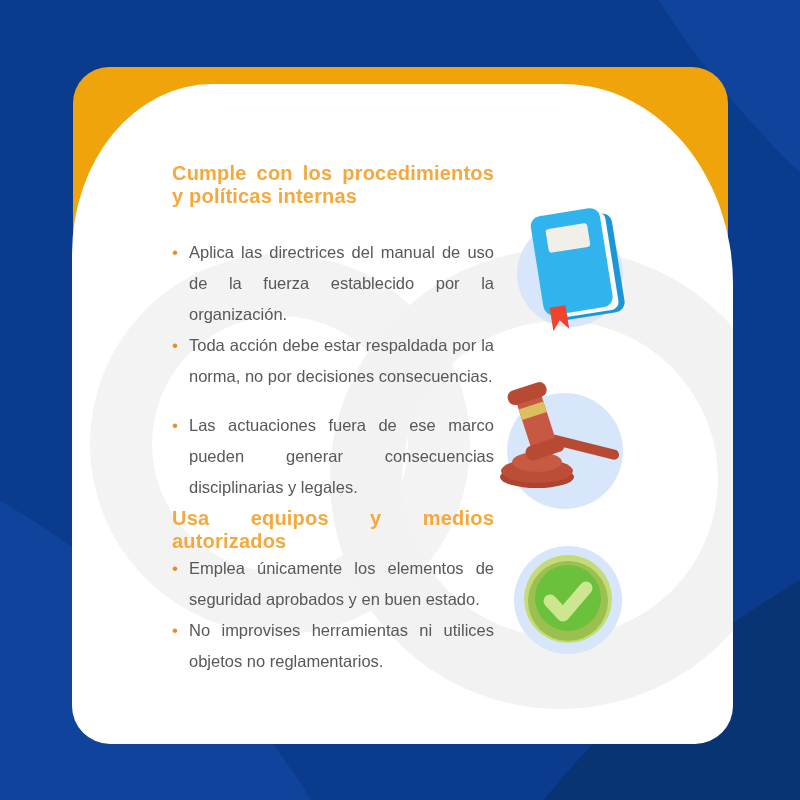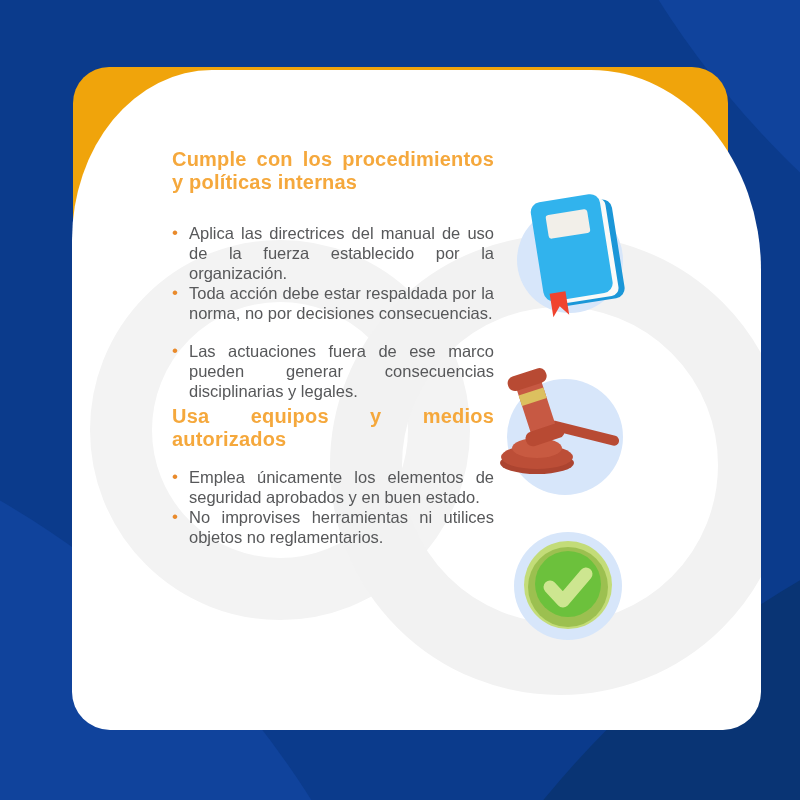--- a/index.html
+++ b/index.html
@@ -15,46 +15,45 @@
   .bg-circle { position:absolute; border-radius:50%; }
   .bg-tr { width:1800px; height:1800px; left:520px; top:-1380px; background:#10439C; }
   .bg-bl { width:1800px; height:1800px; left:-1350px; top:380px; background:#10439C; }
   .bg-br { width:1900px; height:1900px; left:330px; top:450px; background:#093474; }
 
   .accent-shape {
     position:absolute; left:73px; top:67px; width:655px; height:560px;
     background:#F0A40B; border-radius:36px;
   }
   .card {
-    position:absolute; left:72px; top:70px; width:661px; height:660px;
+    position:absolute; left:72px; top:84px; width:661px; height:660px;
     background:#FFFFFF; overflow:hidden;
     border-radius:140px 170px 38px 38px / 170px 200px 38px 38px;
-    padding-left:28px;
   }
   
   .wm-ring { position:absolute; border-radius:50%; box-sizing:border-box; background:transparent; }
   .wm-left  { left:18px;  top:170px; width:380px; height:380px; border:62px solid #F3F3F3; }
   .wm-right { left:258px; top:165px; width:460px; height:460px; border:72px solid #F2F2F2; }
 
   .content {
     position:absolute; left:100px; top:78px; width:322px; z-index:2;
   }
   .section-heading {
     margin:0; font-size:20px; line-height:23px; font-weight:700;
     color:#F5A83C; text-align:justify; letter-spacing:0.2px;
   }
   .heading-2 { margin-top:9px; }
   .heading-3 { margin-top:4px; }
   .bullets { margin:0; }
   .bullets-1 { margin-top:29px; }
   .bullets-2 { margin-top:18px; }
-  .bullets-3 { margin-top:16px; }
+  .bullets-3 { }
   .bullet {
     position:relative; padding-left:17px;
-    font-size:16.5px; line-height:20px; color:#57585A; text-align:justify;
+    font-size:16.5px; line-height:31px; color:#57585A; text-align:justify;
   }
   .bullet::before {
     content:"\2022"; position:absolute; left:0; top:0;
     color:#E98A2B; font-size:17px;
   }
   .icon { position:absolute; z-index:1; }
   .icon-book  { left:426px; top:116px; }
   .icon-gavel { left:419px; top:293px; }
   .icon-check { left:428px; top:447px; }
 </style>

